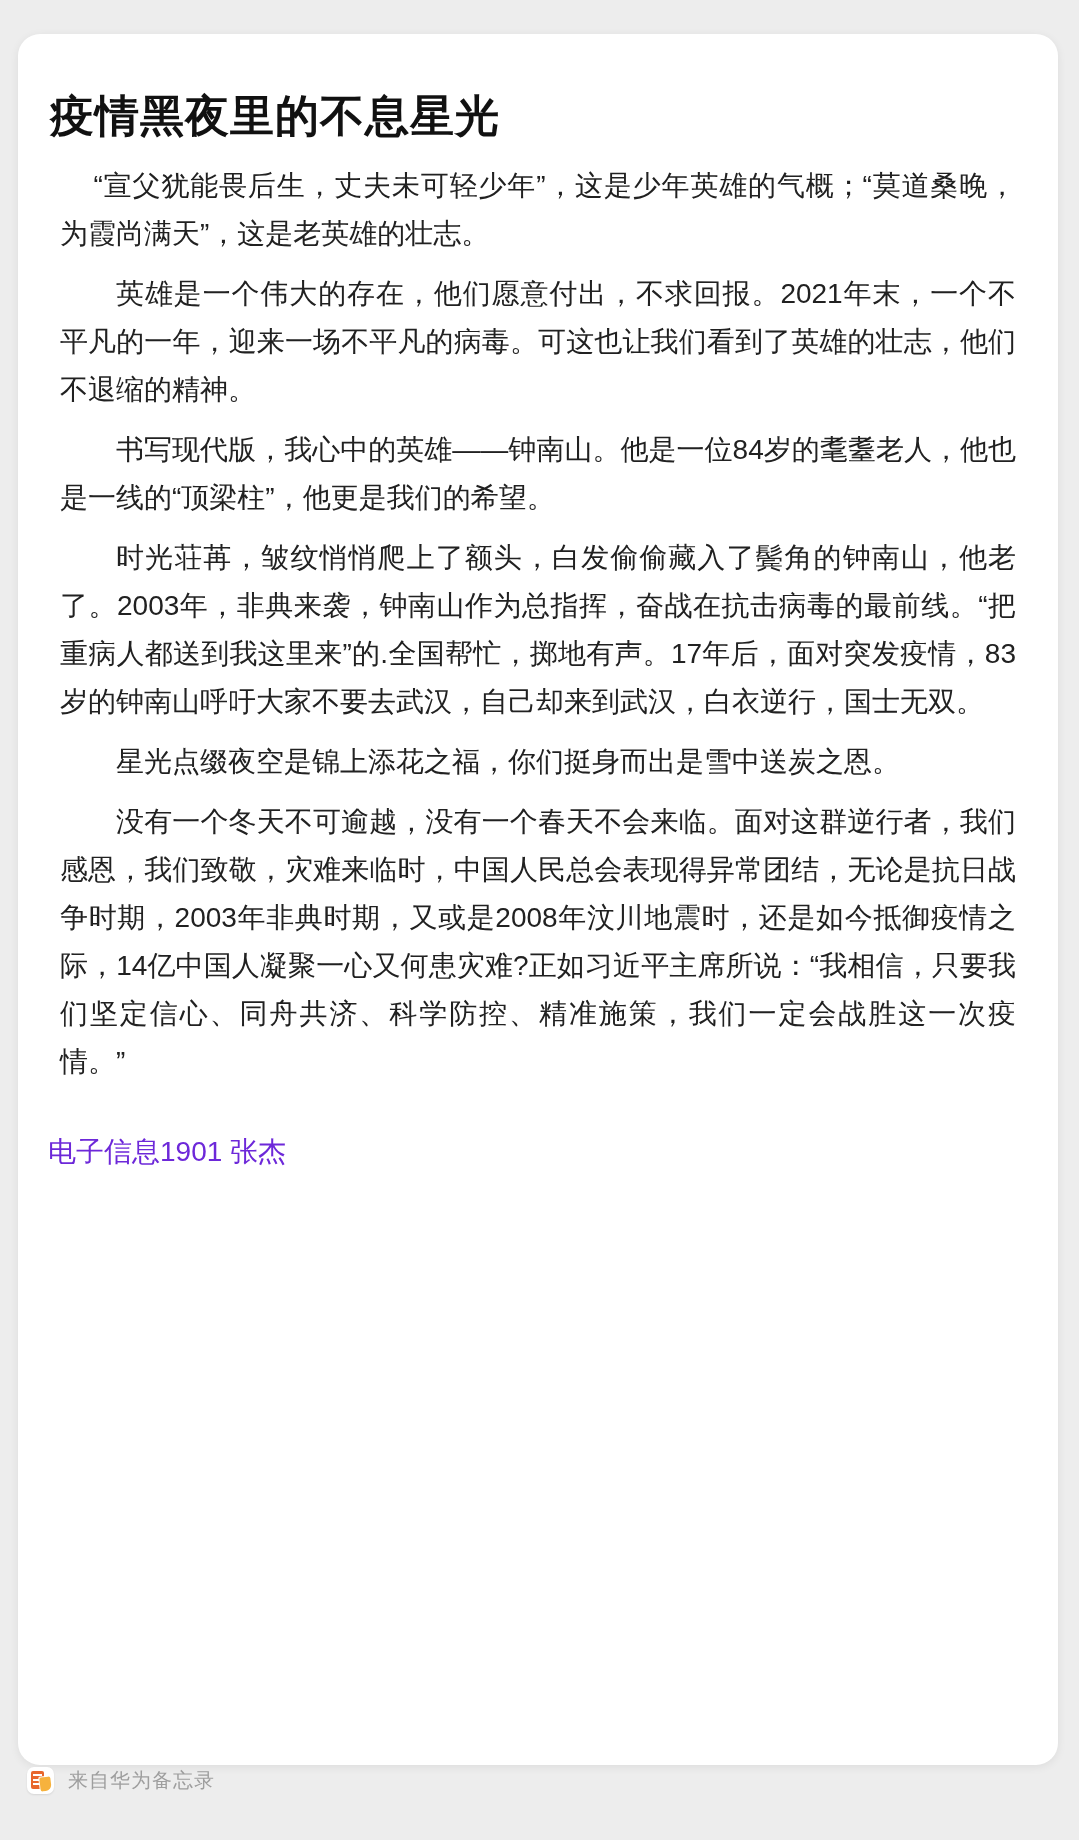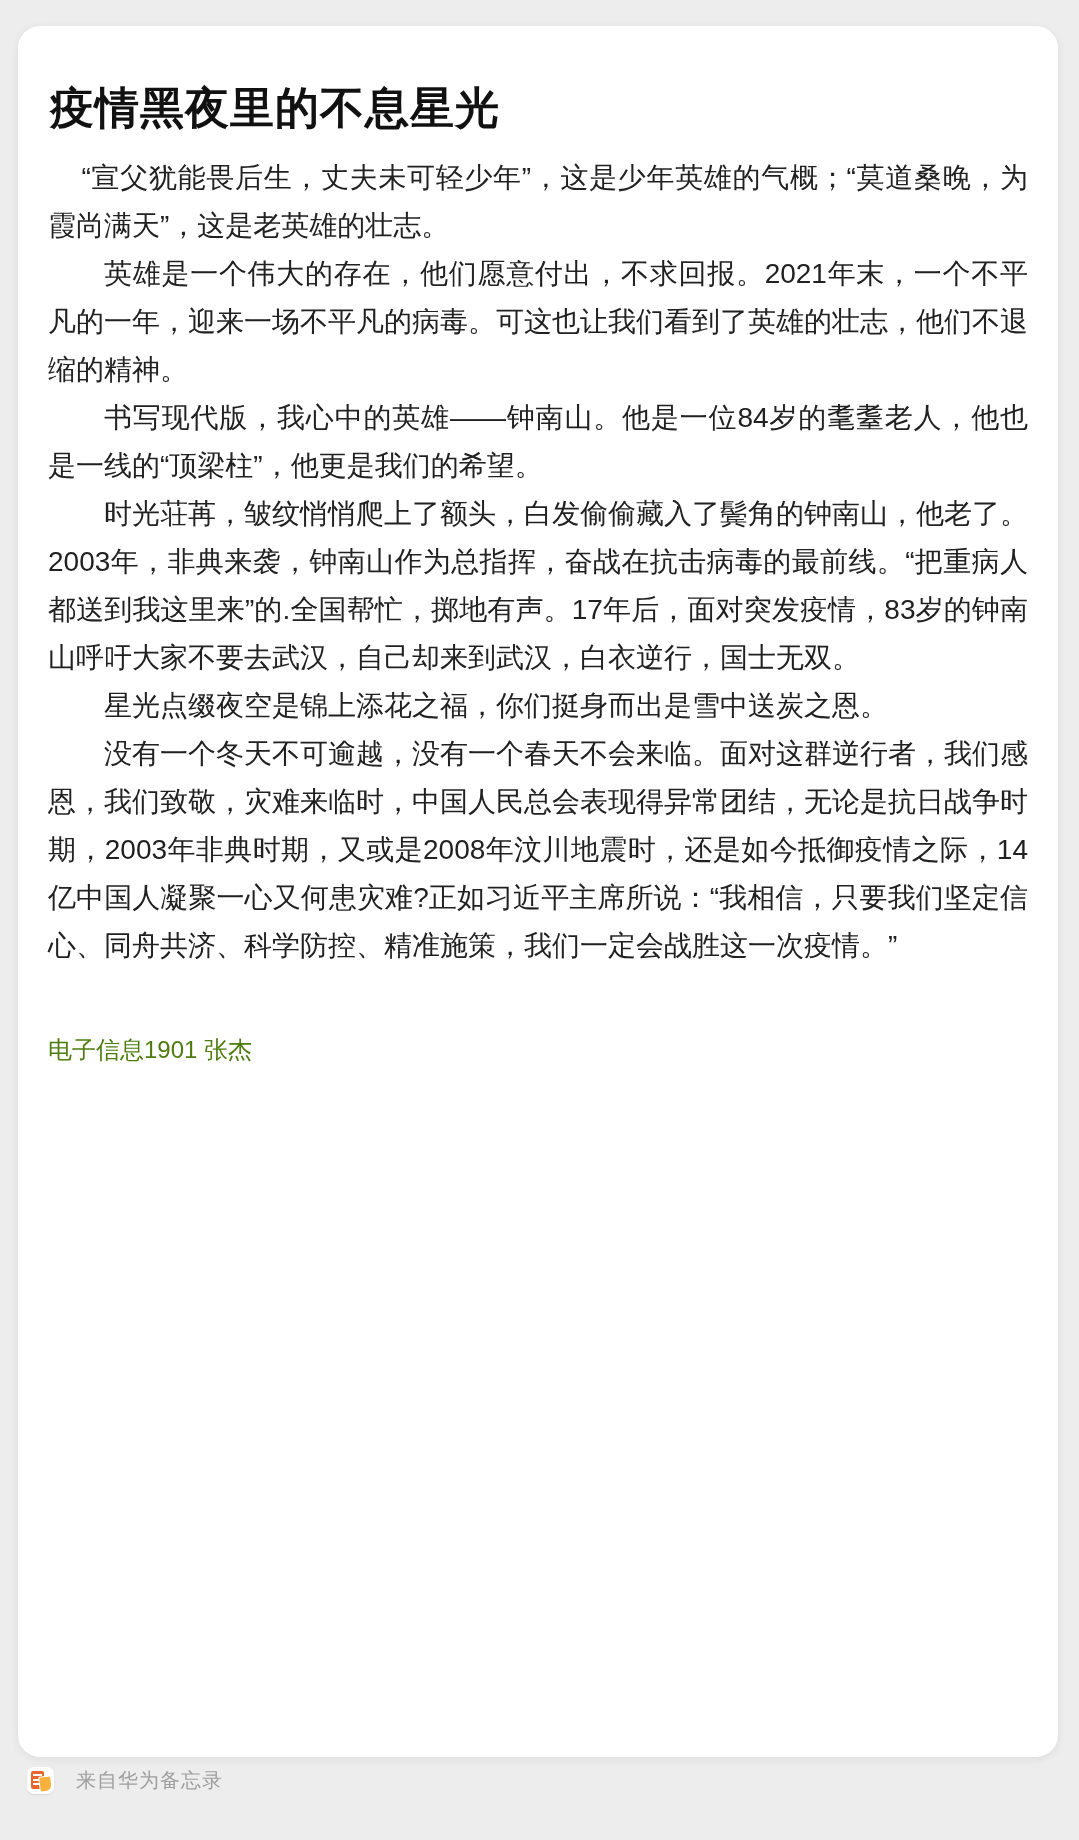--- a/index.html
+++ b/index.html
@@ -8,21 +8,21 @@
     width: 1079px;
     height: 1840px;
     background: #ededed;
     font-family: "Liberation Sans", "DejaVu Sans", sans-serif;
     position: relative;
     overflow: hidden;
   }
   .note-card {
     position: absolute;
     left: 18px;
-    top: 26px;
+    top: 34px;
     width: 1040px;
     height: 1731px;
     background: #ffffff;
     border-radius: 22px;
     box-shadow: 0 2px 10px rgba(0,0,0,0.07);
     padding: 0 30px;
     overflow: hidden;
   }
   .note-title {
     margin: 56px 2px 0 2px;
@@ -33,40 +33,40 @@
     letter-spacing: 1px;
   }
   .note-body {
     margin-top: 20px;
     font-size: 28px;
     line-height: 48px;
     color: #212121;
     text-align: justify;
   }
   .note-body p {
-    margin: 0;
+    margin: 12px;
     padding: 0;
     text-indent: 2em;
     word-break: break-all;
   }
   .note-body p.indent-sm { text-indent: 1.2em; }
   .note-body p.indent-md { text-indent: 1.55em; }
   .signature {
-    margin-top: 60px;
-    font-size: 24px;
+    margin-top: 46px;
+    font-size: 28px;
     line-height: 40px;
-    color: #4d7c0f;
+    color: #6d28d9;
   }
   .source-footer {
     position: absolute;
     left: 27px;
     top: 1767px;
     display: flex;
     align-items: center;
-    gap: 22px;
+    gap: 14px;
   }
   .notes-app-icon {
     width: 27px;
     height: 27px;
     background: #ffffff;
     border-radius: 7px;
     position: relative;
     box-shadow: 0 1px 2px rgba(0,0,0,0.10);
     flex: 0 0 auto;
   }

